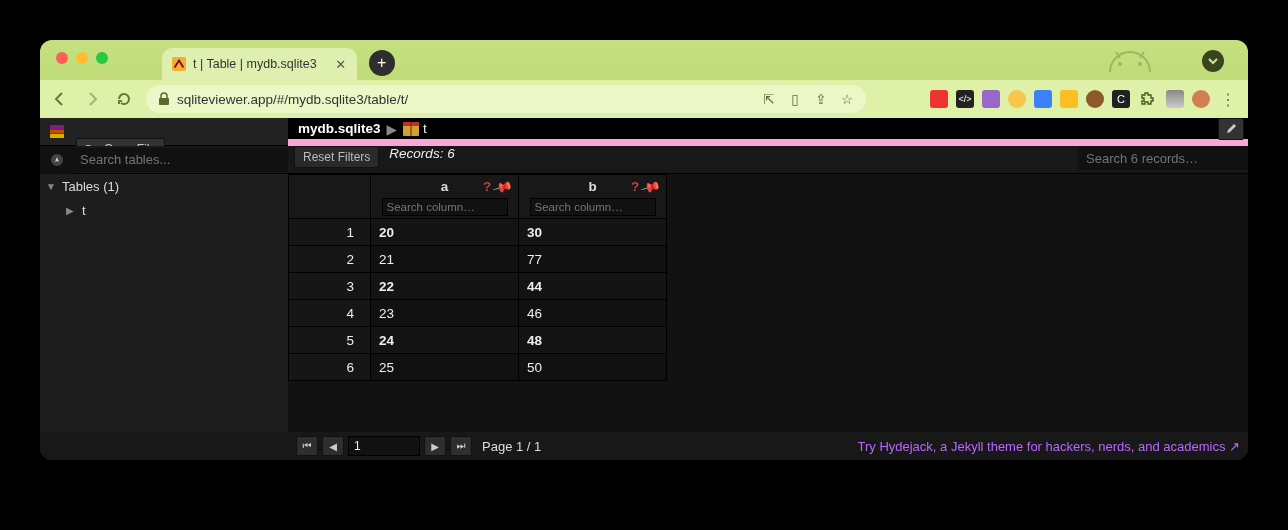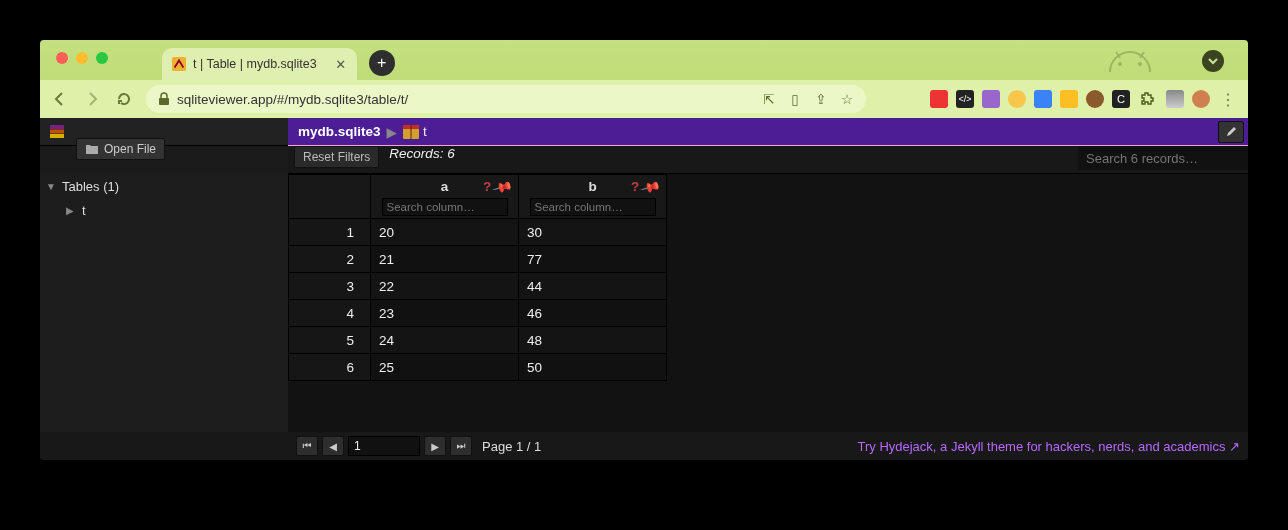--- a/index.html
+++ b/index.html
@@ -1,18 +1,18 @@
 <!DOCTYPE html>
 <html><head>
 <meta charset="utf-8">
 <style>
   * { box-sizing: border-box; margin: 0; padding: 0; }
   html, body { width: 1288px; height: 530px; font-family: -apple-system, BlinkMacSystemFont, "Segoe UI", Arial, sans-serif; background:#000; }
   .root { position:relative; width:1288px; height:530px; padding:40px 40px 60px 40px; }
-  .window { position:relative; width:100%; height:420px; border-radius:4px; overflow:hidden; box-shadow:0 0 25px rgba(0,0,0,.9); background:#1a1a1a; }
+  .window { position:relative; width:100%; height:420px; border-radius:12px; overflow:hidden; box-shadow:0 0 25px rgba(0,0,0,.9); background:#1a1a1a; }
   
   .tabstrip { height:40px; background:linear-gradient(#c5e080,#c0dc78); display:flex; align-items:flex-end; padding:0 12px; position:relative; }
   .traffic { position:absolute; left:16px; top:12px; display:flex; gap:8px; }
   .tbtn { width:12px; height:12px; border-radius:50%; }
   .tred{background:#ff5f57;} .tyel{background:#febc2e;} .tgrn{background:#28c840;}
   .tab { margin-left:110px; height:32px; background:#dfefb0; border-radius:10px 10px 0 0; display:flex; align-items:center; padding:0 40px 0 10px; font-size:12.5px; color:#333; position:relative; min-width:170px; }
   .tab .favicon { width:14px; height:14px; margin-right:7px; }
   .tab .xbtn { position:absolute; right:10px; width:12px; height:12px; display:flex; align-items:center; justify-content:center; font-size:13px; color:#555; }
   .newtab { width:26px; height:26px; border-radius:50%; background:#2e2e2e; color:#fff; display:flex; align-items:center; justify-content:center; margin-left:12px; margin-bottom:4px; font-size:16px; }
   .android { position:absolute; right:90px; top:2px; opacity:.4; }
@@ -23,21 +23,21 @@
   .omnibox .lock { width:12px; margin-right:7px; color:#5a6a2c; }
   .omni-actions { margin-left:auto; display:flex; gap:12px; color:#5a6a2c; }
   .oa { width:14px; text-align:center; }
   .exts { display:flex; gap:8px; margin-left:auto; align-items:center; }
   .ext { width:18px; height:18px; border-radius:3px; }
   
   .app { position:absolute; left:0; right:0; top:78px; bottom:0; background:#1b1b1b; color:#ccc; display:grid; grid-template-columns:248px 1fr; grid-template-rows:28px 28px 1fr 28px; }
   .toolbar-left { grid-column:1; grid-row:1; display:flex; align-items:center; background:#222; border-bottom:1px solid #000; }
   .logo-cell { width:34px; height:28px; display:flex; align-items:center; justify-content:center; }
   .openfile { height:22px; background:#333; border:1px solid #111; border-radius:2px; display:flex; align-items:center; padding:0 8px; font-size:12px; color:#ccc; gap:5px; margin-left:2px;margin-top:35px; }
-  .breadcrumb { grid-column:2; grid-row:1; display:flex; align-items:center; background:#4c1d95; border-bottom:1px solid #f9a8d4; padding-left:10px; font-size:13.5px; color:#eee; }
+  .breadcrumb { grid-column:2; grid-row:1; display:flex; align-items:center; background:#000000; border-bottom:7px solid #f9a8d4; padding-left:10px; font-size:13.5px; color:#eee; }
   .breadcrumb b { color:#fff; }
   .bc-arrow { margin:0 6px; color:#888; }
   .bc-pencil { margin-left:auto; width:26px; height:22px; background:#333; display:flex; align-items:center; justify-content:center; margin-right:4px; border:1px solid #111; border-radius:2px; }
   .search-left-wrap { grid-column:1; grid-row:2; display:flex; align-items:center; background:#181818; border-bottom:1px solid #000; }
   .srch-ico-box { width:34px; height:28px; display:flex; align-items:center; justify-content:center; background:#111; }
   .search-left { flex:1; background:#111; border:none; height:24px; color:#aaa; font-size:13px; padding:0 6px; }
   .filterbar { grid-column:2; grid-row:2; display:flex; background:#181818; border-bottom:1px solid #000; padding-left:6px; }
   .reset { height:22px; background:#2a2a2a; border:1px solid #111; color:#bbb; font-size:12px; padding:0 8px; border-radius:2px; }
   .records { margin-left:10px; color:#eee; font-size:13.5px;font-style:italic; }
   .search-rec { margin-left:auto; background:#111; border:none; height:24px; color:#aaa; font-size:13px; padding:0 8px; width:170px; }
@@ -52,21 +52,21 @@
   table.data { border-collapse:collapse; font-size:13.5px; }
   .th-col { width:148px; background:#181818; border:1px solid #000; padding:4px 8px 2px; position:relative; vertical-align:top; }
   .th-row { width:82px; background:#181818; border:1px solid #000; }
   .col-name { color:#ddd; }
   .col-icons { position:absolute; right:6px; top:4px; display:flex; gap:4px; }
   .q { color:#c04040; font-weight:bold; }
   .pin { color:#c04040; transform:rotate(30deg); }
   .col-filter { margin-top:4px; background:#111; border:1px solid #000; color:#888; font-size:11.5px; height:18px; width:126px; padding:0 4px; }
   td.rn { width:82px; text-align:right; padding-right:16px; color:#eee; border:1px solid #000; background:#161616; }
   td.cell { width:148px; padding:4px 8px; color:#eee; border:1px solid #000; }
-  tr.odd td.cell { background:#141414; }
+  tr.odd td.cell { background:#141414;font-weight:bold; }
   tr.even td.cell { background:#111; }
   tr { height:27px; }
   .pager { grid-column:2; grid-row:4; display:flex; align-items:center; background:#181818; padding:0 8px; font-size:13px; }
   .pbtn { width:22px; height:20px; background:#2e2e2e; border:1px solid #111; border-radius:2px; color:#ccc; display:flex; align-items:center; justify-content:center; font-size:10px; margin-right:4px; }
   .pginput { width:72px; height:20px; background:#111; border:1px solid #000; color:#eee; font-size:12px; padding:0 5px; margin-right:4px; }
   .pgtxt { margin-left:6px; color:#ddd; }
   .promo { margin-left:auto; color:#b768ff; font-size:13px; }
 </style>
 </head>
 <body>
@@ -180,20 +180,29 @@
             <line x1="8" y1="0" x2="8" y2="14" stroke="#7a1a10"></line>
           </svg>
       <span>t</span>
       <div class="bc-pencil">
         <svg width="12" height="12" viewBox="0 0 12 12">
               <path d="M2 10l1-3 6-6 2 2-6 6z" fill="#ccc"></path>
             </svg>
       </div>
     </div>
 
+    <div class="search-left-wrap">
+      <div class="srch-ico-box">
+        <svg width="16" height="16" viewBox="0 0 16 16">
+              <circle cx="8" cy="8" r="6" fill="#444"></circle>
+              <path d="M6 10l2-5 2 5-2-1z" fill="#c0d8ff"></path>
+            </svg>
+      </div>
+      <input class="search-left" placeholder="Search tables..." style="">
+    </div>
 
     <div class="filterbar">
       <button class="reset">Reset Filters</button>
       <span class="records">Records: 6</span>
       <input class="search-rec" placeholder="Search 6 records…" style="">
     </div>
 
     <div class="sidebar">
       <div class="tree-row">
         <span class="caret">▼</span>

